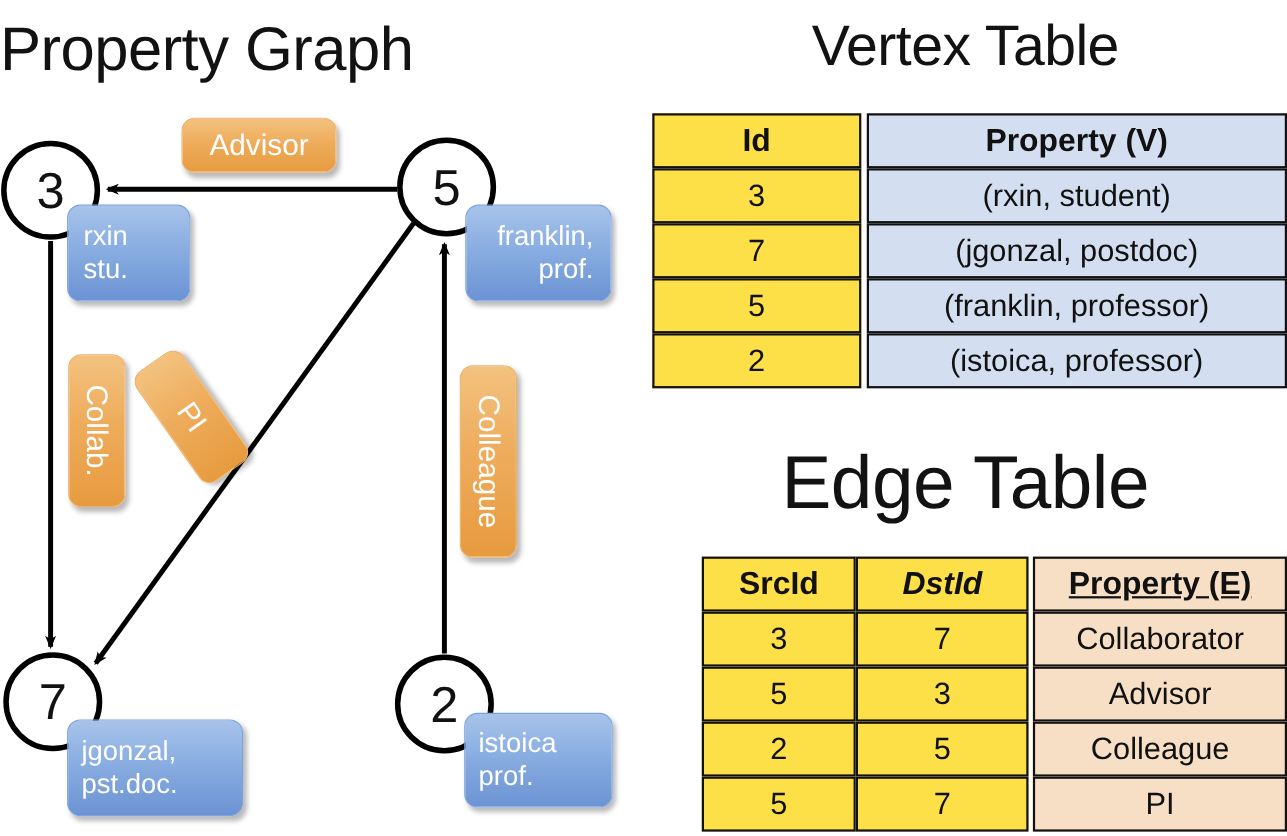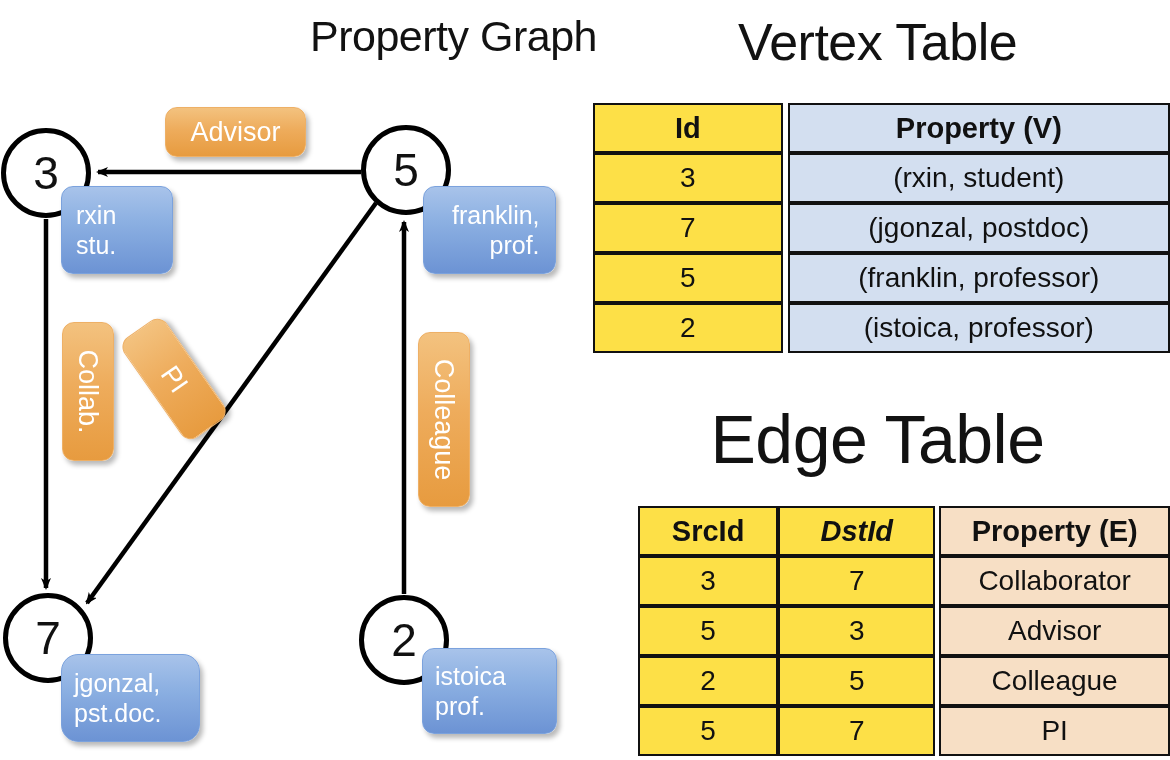--- a/index.html
+++ b/index.html
@@ -15,21 +15,21 @@
 
   
   .title{
     position:absolute;
     font-family:"Liberation Sans", sans-serif;
     font-weight:300;
     color:#121212;
     white-space:nowrap;
     letter-spacing:-0.5px;
   }
-  #t-property{left:12px;top:12px;width:585px;text-align:right;font-size:43px;}
+  #t-property{left:0;top:12px;width:585px;text-align:left;font-size:56px;}
   #t-vertex{left:585px;top:12px;width:585px;text-align:center;font-size:52px;}
   #t-edge{left:585px;top:400px;width:585px;text-align:center;font-size:68px;}
 
   
   #graph-svg{position:absolute;left:0;top:0;width:585px;height:760px;}
 
   
   .node{
     position:absolute;
     width:90px;height:90px;
@@ -137,21 +137,21 @@
   <div class="chip blue" style="left:61px;top:186px;width:112px;height:88px;justify-content:flex-start;text-align:left;padding-left:14px;">
     <span class="lbl">rxin
 stu.</span>
   </div>
 
   <div class="chip blue" style="left:423px;top:186px;width:133px;height:88px;justify-content:flex-start;text-align:right;padding-left:28px;">
     <span class="lbl">franklin,
 prof.</span>
   </div>
 
-  <div class="chip blue" style="left:61px;top:654px;width:139px;height:88px;justify-content:flex-start;text-align:left;padding-left:12px;border-radius:17px;">
+  <div class="chip blue" style="left:61px;top:654px;width:160px;height:88px;justify-content:flex-start;text-align:left;padding-left:12px;">
     <span class="lbl">jgonzal,
 pst.doc.</span>
   </div>
 
   <div class="chip blue" style="left:422px;top:648px;width:135px;height:86px;justify-content:flex-start;text-align:left;padding-left:12px;">
     <span class="lbl">istoica
 prof.</span>
   </div>
 
   <div class="chip orange" style="left:165px;top:107px;width:141px;height:50px;">
@@ -199,21 +199,21 @@
     </tr>
   </tbody>
     </table>
 
   <table class="tbl" id="edge-table" style="left:593px;top:506px;margin-left:45px;">
     <tbody>
         <tr>
       <td class="hdr" style="width:152px;">SrcId</td>
       <td class="hdr" style="width:173px;font-style:italic;">DstId</td>
       <td class="spacer"></td>
-      <td class="hdr eprop" style="width:245px;">Property (E)</td>
+      <td class="hdr eprop" style="width:245px;text-decoration:underline;">Property (E)</td>
     </tr>
     <tr>
       <td>3</td>
       <td>7</td>
       <td class="spacer"></td>
       <td class="eprop">Collaborator</td>
     </tr>
     <tr>
       <td>5</td>
       <td>3</td>

